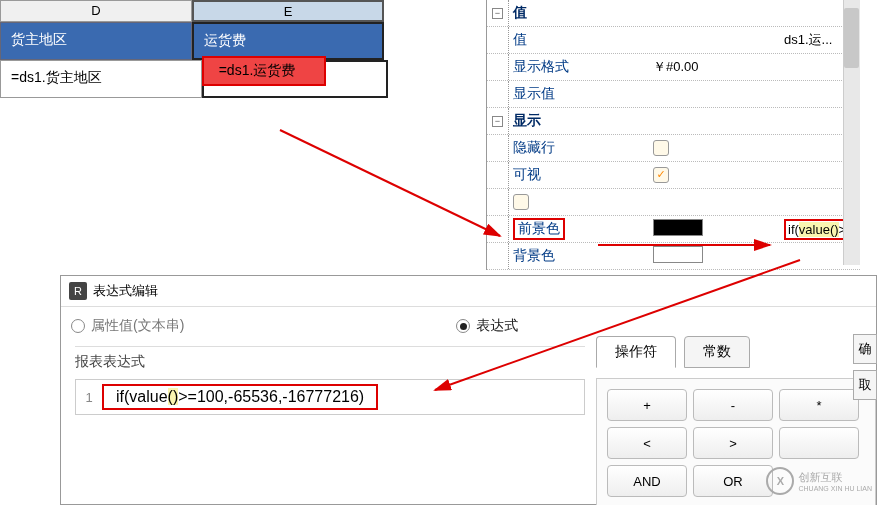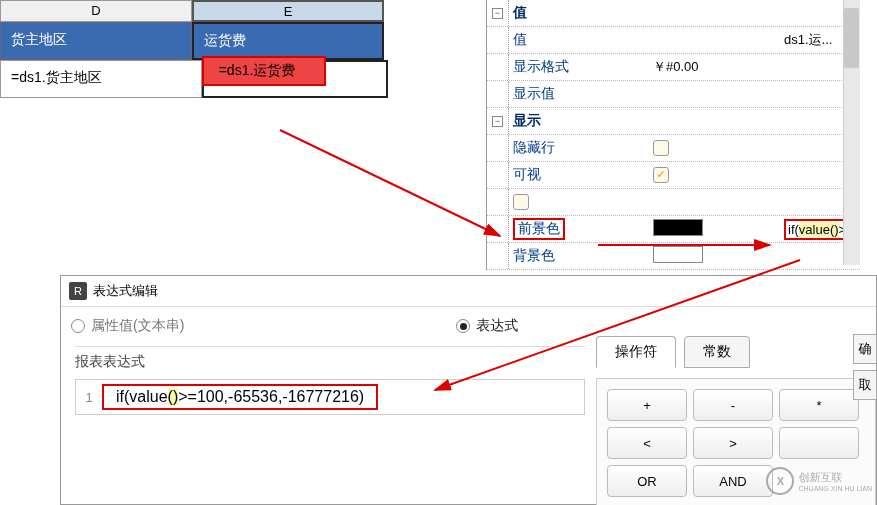--- a/index.html
+++ b/index.html
@@ -194,22 +194,22 @@
       <div class="tab active">操作符</div>
       <div class="tab">常数</div>
     </div>
     <div class="calc-grid">
       <div class="calc-btn">+</div>
       <div class="calc-btn">-</div>
       <div class="calc-btn">*</div>
       <div class="calc-btn">&lt;</div>
       <div class="calc-btn">&gt;</div>
       <div class="calc-btn"></div>
+      <div class="calc-btn">AND</div>
       <div class="calc-btn">OR</div>
-      <div class="calc-btn">AND</div>
     </div>
   </div>
   <div class="side-btn ok">确</div>
   <div class="side-btn take">取</div>
 </div>
 
 <svg class="arrows">
   <defs>
     <marker id="arr" markerWidth="10" markerHeight="10" refX="8" refY="3" orient="auto">
       <path d="M0,0 L9,3 L0,6 Z" fill="#d00"></path>

